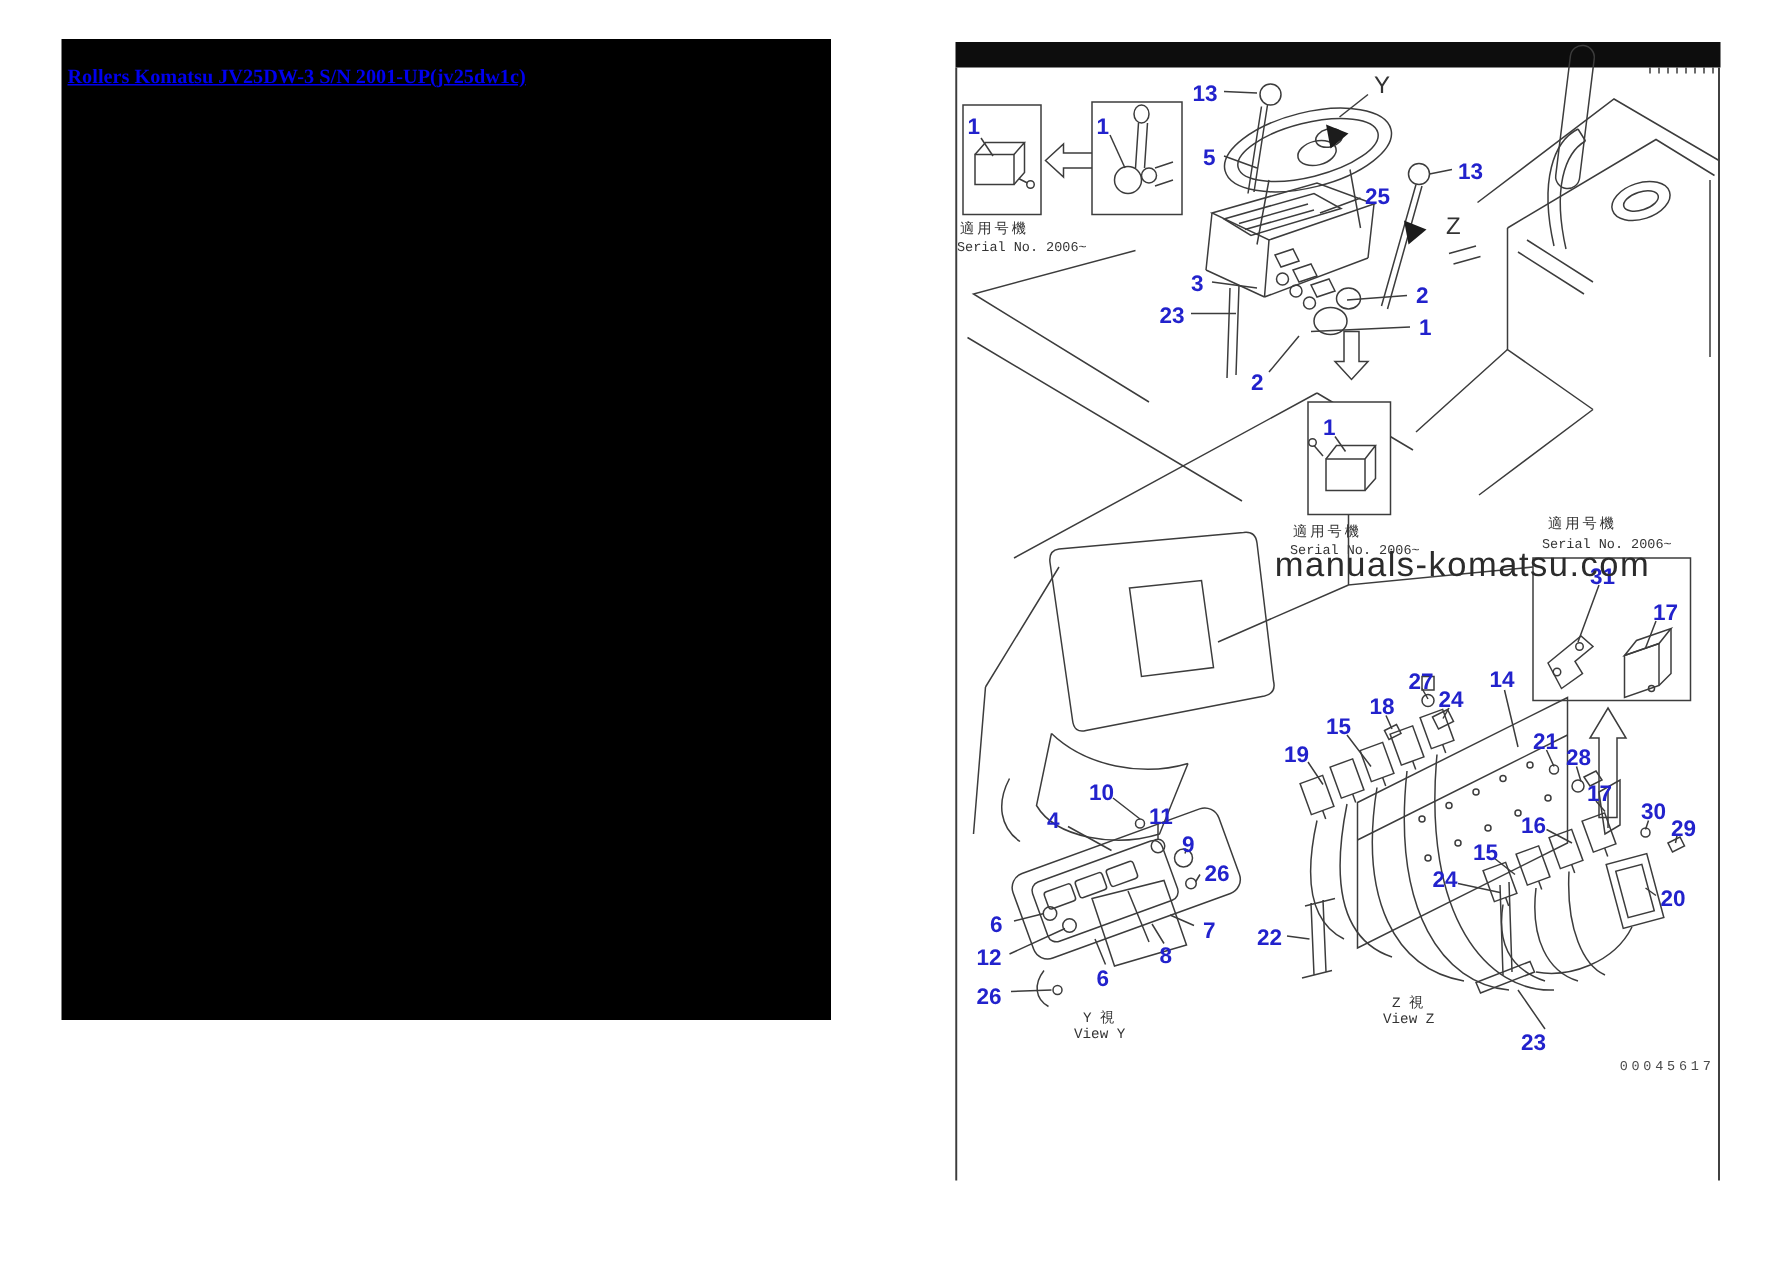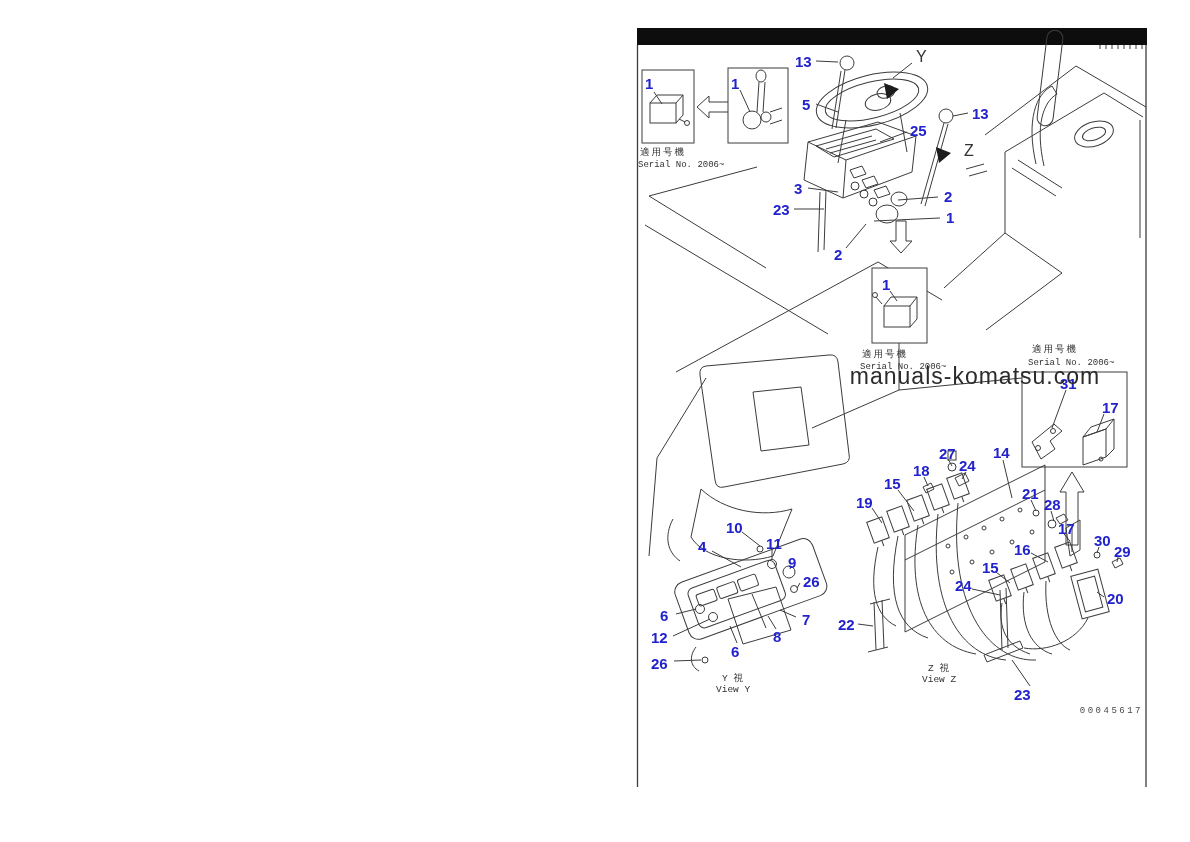--- a/index.html
+++ b/index.html
@@ -20,20 +20,23 @@
   .wh{stroke:#3c3c3c;stroke-width:1;fill:#fff;}
   .solid{fill:#1c1c1c;stroke:none;}
   .wm{fill:#2b2b2b;font-size:23px;letter-spacing:1px;}
   .dwg{fill:#4a4a4a;font-family:"Liberation Mono",monospace;font-size:9px;letter-spacing:2.5px;}
 </style>
 </head>
 <body>
 
 <div id="page">
 
+  <div id="black-panel">
+    <a id="title-link" href="#">Rollers Komatsu JV25DW-3 S/N 2001-UP(jv25dw1c)</a>
+  </div>
 
   <svg width="1190" height="842" viewBox="0 0 1190 842" style="position:absolute;left:0;top:0;">
 
     <g>
       <rect x="637" y="28" width="510" height="17" fill="#0d0d0d"></rect>
       <path class="ln" d="M1100 45v4 M1106 45v4 M1112 45v4 M1118 45v4 M1124 45v4 M1130 45v4 M1136 45v4 M1142 45v4"></path>
       <line class="ln2" x1="637.5" y1="45" x2="637.5" y2="787"></line>
       <line class="ln2" x1="1146" y1="45" x2="1146" y2="787"></line>
     </g>
 

